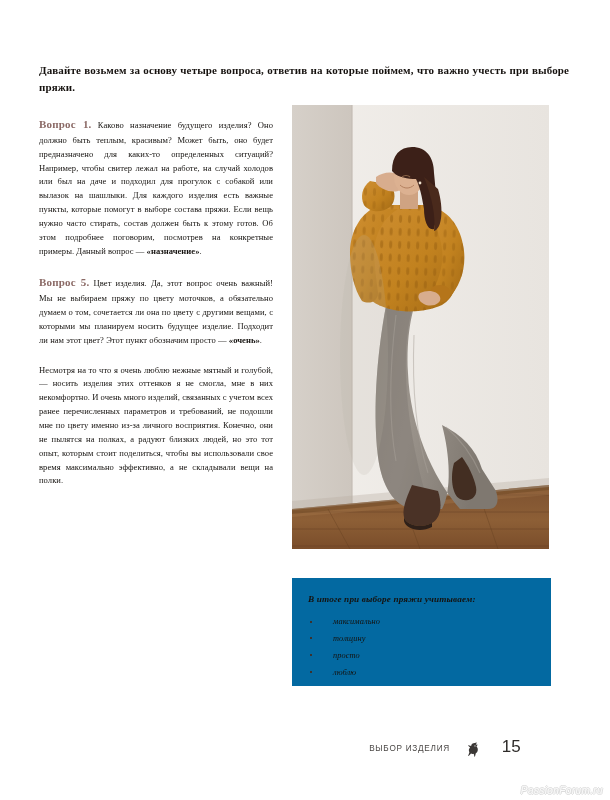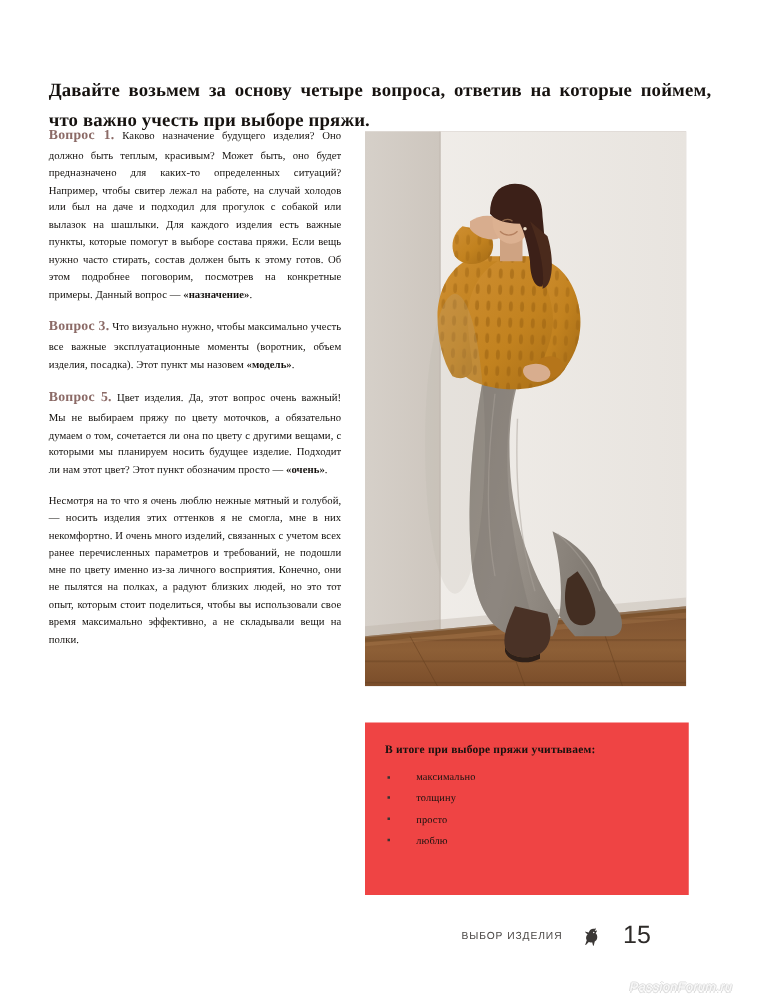--- a/index.html
+++ b/index.html
@@ -21,41 +21,41 @@
     inset: 0;
     background: #ffffff;
   }
 
   
   .lead {
     position: absolute;
     left: 39px;
     top: 62px;
     width: 530px;
-    font-size: 15px;
+    font-size: 11px;
     font-weight: bold;
     line-height: 1.58;
     letter-spacing: 0.12px;
     text-align: justify;
     color: #16120f;
   }
 
   
   .col-left {
     position: absolute;
     left: 39px;
     top: 100px;
     width: 234px;
   }
   .para {
     font-size: 8.55px;
     line-height: 1.62;
     text-align: justify;
     letter-spacing: 0.05px;
-    margin: 0 0 11px 0;
+    margin: 16px 0 11px 0;
     color: #15120f;
     hyphens: manual;
   }
   .para:last-child { margin-bottom: 0; }
   .q-head {
     color: #8b6a66;
     font-size: 11px;
     font-weight: bold;
     letter-spacing: 0.2px;
   }
@@ -75,22 +75,23 @@
     background: #cfc8c2;
   }
   .photo svg { display: block; width: 100%; height: 100%; }
 
   
   .summary {
     position: absolute;
     left: 292px;
     top: 578px;
     width: 259px;
-    height: 138px;
-    background: #ef4444;
+    height: 108px;
+    background: #0369a1;
+    font-style: italic;
   }
   .summary-title {
     position: absolute;
     left: 16px;
     top: 16px;
     font-size: 9.2px;
     font-weight: bold;
     letter-spacing: 0.15px;
     color: #15120f;
   }
@@ -144,29 +145,29 @@
     width: 16px;
     height: 18px;
     color: #3b3836;
   }
   .footer-icon svg { display: block; }
   .footer-page {
     position: absolute;
     right: 39px;
     top: -3px;
     font-family: "Liberation Sans", sans-serif;
-    font-size: 20px;
+    font-size: 17px;
     color: #2e2b29;
     letter-spacing: 0.2px;
   }
 
   
   .watermark {
     position: absolute;
-    right: 24px;
+    right: 7px;
     bottom: 4px;
     font-family: "Liberation Sans", sans-serif;
     font-size: 10px;
     letter-spacing: 0.4px;
     color: #fbfbfb;
     text-shadow:
       1px 0 0 #dcdcdc, -1px 0 0 #dcdcdc,
       0 1px 0 #dcdcdc, 0 -1px 0 #dcdcdc;
     opacity: 0.95;
     font-style: italic;
@@ -179,23 +180,20 @@
 
   <div class="lead">Давайте возьмем за основу четыре вопроса, ответив на которые поймем, что важно учесть при выборе пряжи.</div>
 
   <div class="col-left">
 
     <p class="para">
       <span class="q-head">Вопрос 1.</span><span> Каково назначение будущего изделия? Оно должно быть теплым, красивым? Может быть, оно будет предназначено для каких-то определенных ситуаций? Например, чтобы свитер лежал на работе, на случай холодов или был на даче и подходил для прогулок с собакой или вылазок на шашлыки. Для каждого изделия есть важные пункты, которые помогут в выборе состава пряжи. Если вещь нужно часто стирать, состав должен быть к этому готов. Об этом подробнее поговорим, посмотрев на конкретные примеры. Данный вопрос — </span><span class="em-bold">«назначение»</span><span>.</span>
     </p>
 
 
-    <p class="para">
-      <span class="q-head">Вопрос 3.</span><span> Что визуально нужно, чтобы максимально учесть все важные эксплуатационные моменты (воротник, объем изделия, посадка). Этот пункт мы назовем </span><span class="em-bold">«модель»</span><span>.</span>
-    </p>
 
     <p class="para">
       <span class="q-head">Вопрос 5.</span><span> Цвет изделия. Да, этот вопрос очень важный! Мы не выбираем пряжу по цвету моточков, а обязательно думаем о том, сочетается ли она по цвету с другими вещами, с которыми мы планируем носить будущее изделие. Подходит ли нам этот цвет? Этот пункт обозначим просто — </span><span class="em-bold">«очень»</span><span>.</span>
     </p>
 
     <p class="para">
       <span>Несмотря на то что я очень люблю нежные мятный и голубой, — носить изделия этих оттенков я не смогла, мне в них некомфортно. И очень много изделий, связанных с учетом всех ранее перечисленных параметров и требований, не подошли мне по цвету именно из-за личного восприятия. Конечно, они не пылятся на полках, а радуют близких людей, но это тот опыт, которым стоит поделиться, чтобы вы использовали свое время максимально эффективно, а не складывали вещи на полки.</span>
     </p>
 
   </div>

